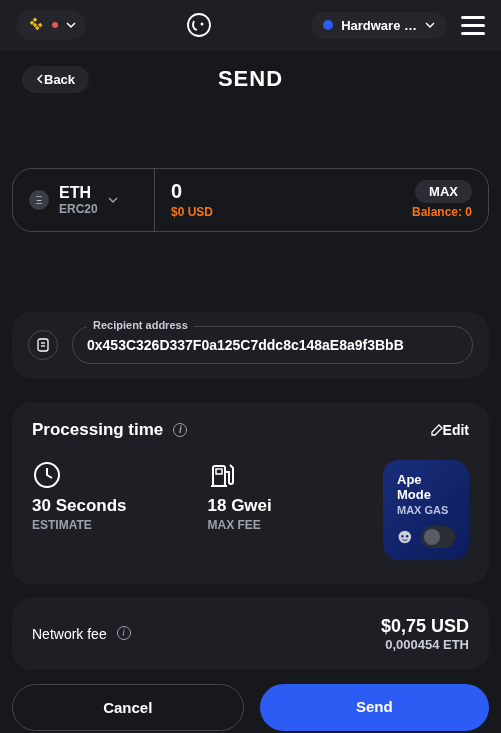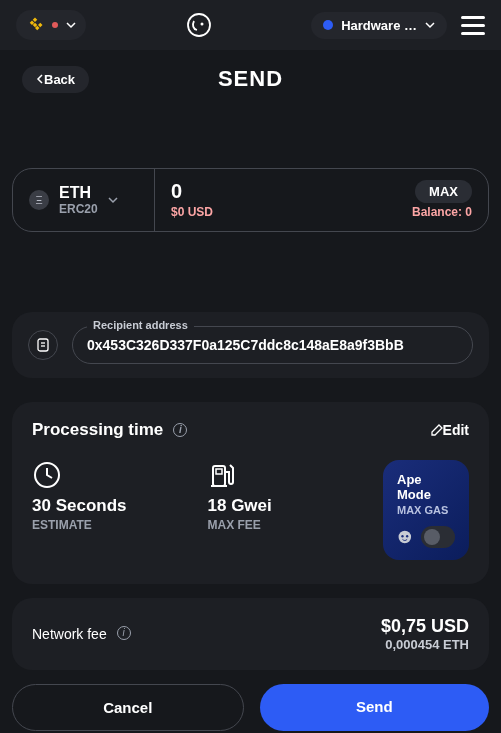--- a/index.html
+++ b/index.html
@@ -22,21 +22,21 @@
 .asset-card { display: flex; border: 1px solid #44474f; border-radius: 20px; margin-top: 60px; overflow: hidden; }
 .asset-left { display: flex; align-items: center; gap: 10px; padding: 14px 16px; border-right: 1px solid #44474f; width: 142px; }
 .asset-icon { width: 20px; height: 20px; background: #3a3d45; border-radius: 50%; display: flex; align-items: center; justify-content: center; font-size: 11px; color: #b8bcc7; }
 .asset-text { display: flex; flex-direction: column; line-height: 1.2; }
 .asset-symbol { font-weight: 800; font-size: 16px; }
 .asset-chain { font-size: 12px; color: #9aa0ac; font-weight: 600; }
 .asset-right { flex: 1; display: flex; flex-direction: column; justify-content: center; padding: 10px 16px; }
 .amount-row { display: flex; align-items: center; justify-content: space-between; }
 .amount-val { font-size: 20px; font-weight: 800; }
 .max-btn { background: #2a2d34; border-radius: 14px; padding: 4px 14px; font-weight: 800; font-size: 13px; cursor: pointer; }
-.balance-row { display: flex; justify-content: space-between; font-size: 12px; font-weight: 700; color: #fca5a5; margin-top: 2px; }
+.balance-row { display: flex; justify-content: space-between; font-size: 12px; font-weight: 700; color: #f97316; margin-top: 2px; }
 .addr-card { display: flex; align-items: center; gap: 14px; background: #1d1f24; border-radius: 20px; padding: 14px 16px; margin-top: 80px; }
 .addr-icon { width: 30px; height: 30px; border: 1px solid #44474f; border-radius: 50%; display: flex; align-items: center; justify-content: center; }
 .addr-field { flex: 1; border: 1px solid #44474f; border-radius: 20px; padding: 10px 14px; position: relative; }
 .addr-label { position: absolute; top: -8px; left: 14px; background: #1d1f24; padding: 0 6px; font-size: 11px; font-weight: 700; color: #c8ccd4; }
 .addr-value { font-size: 14px; font-weight: 700; white-space: nowrap; overflow: hidden; }
 .proc-card { background: #1d1f24; border-radius: 20px; padding: 18px 20px 24px; margin-top: 24px; }
 .proc-head { display: flex; align-items: center; justify-content: space-between; }
 .proc-title { display: flex; align-items: center; gap: 10px; font-size: 17px; font-weight: 800; }
 .info-icon { width: 14px; height: 14px; border: 1.5px solid #9aa0ac; border-radius: 50%; display: flex; align-items: center; justify-content: center; font-size: 10px; color: #9aa0ac; font-style: italic; }
 .edit-btn { display: flex; align-items: center; font-size: 14px; font-weight: 700; cursor: pointer; }

